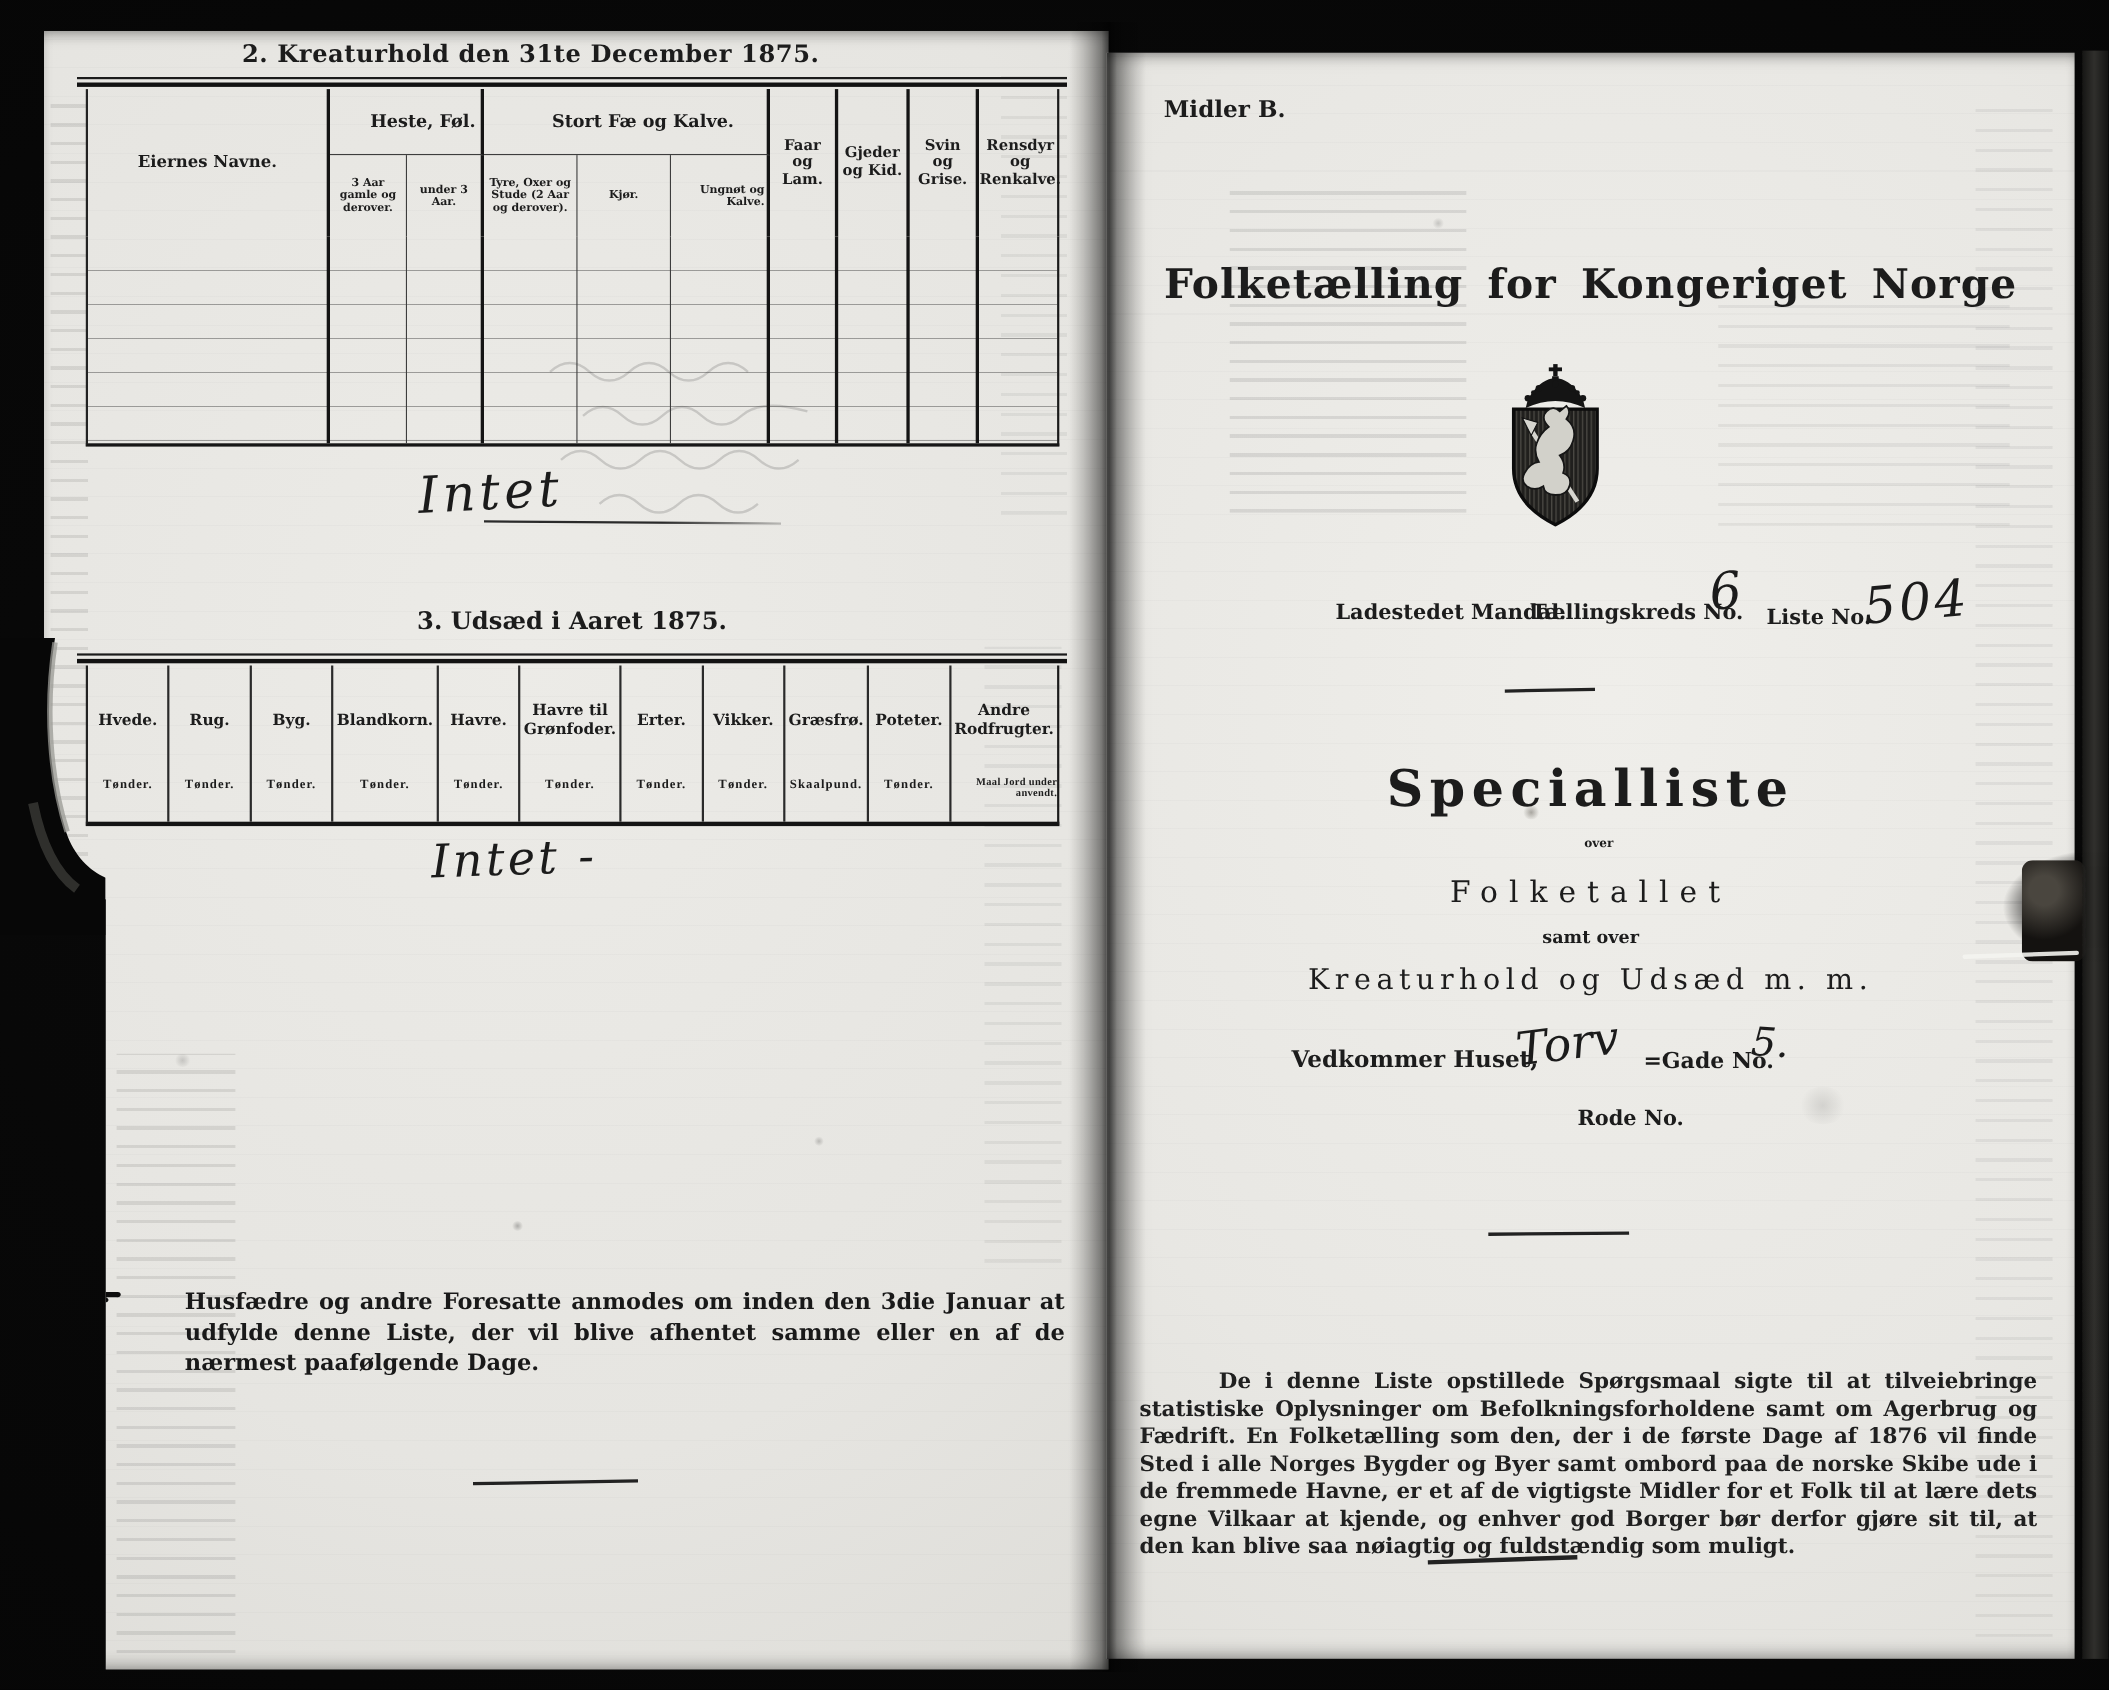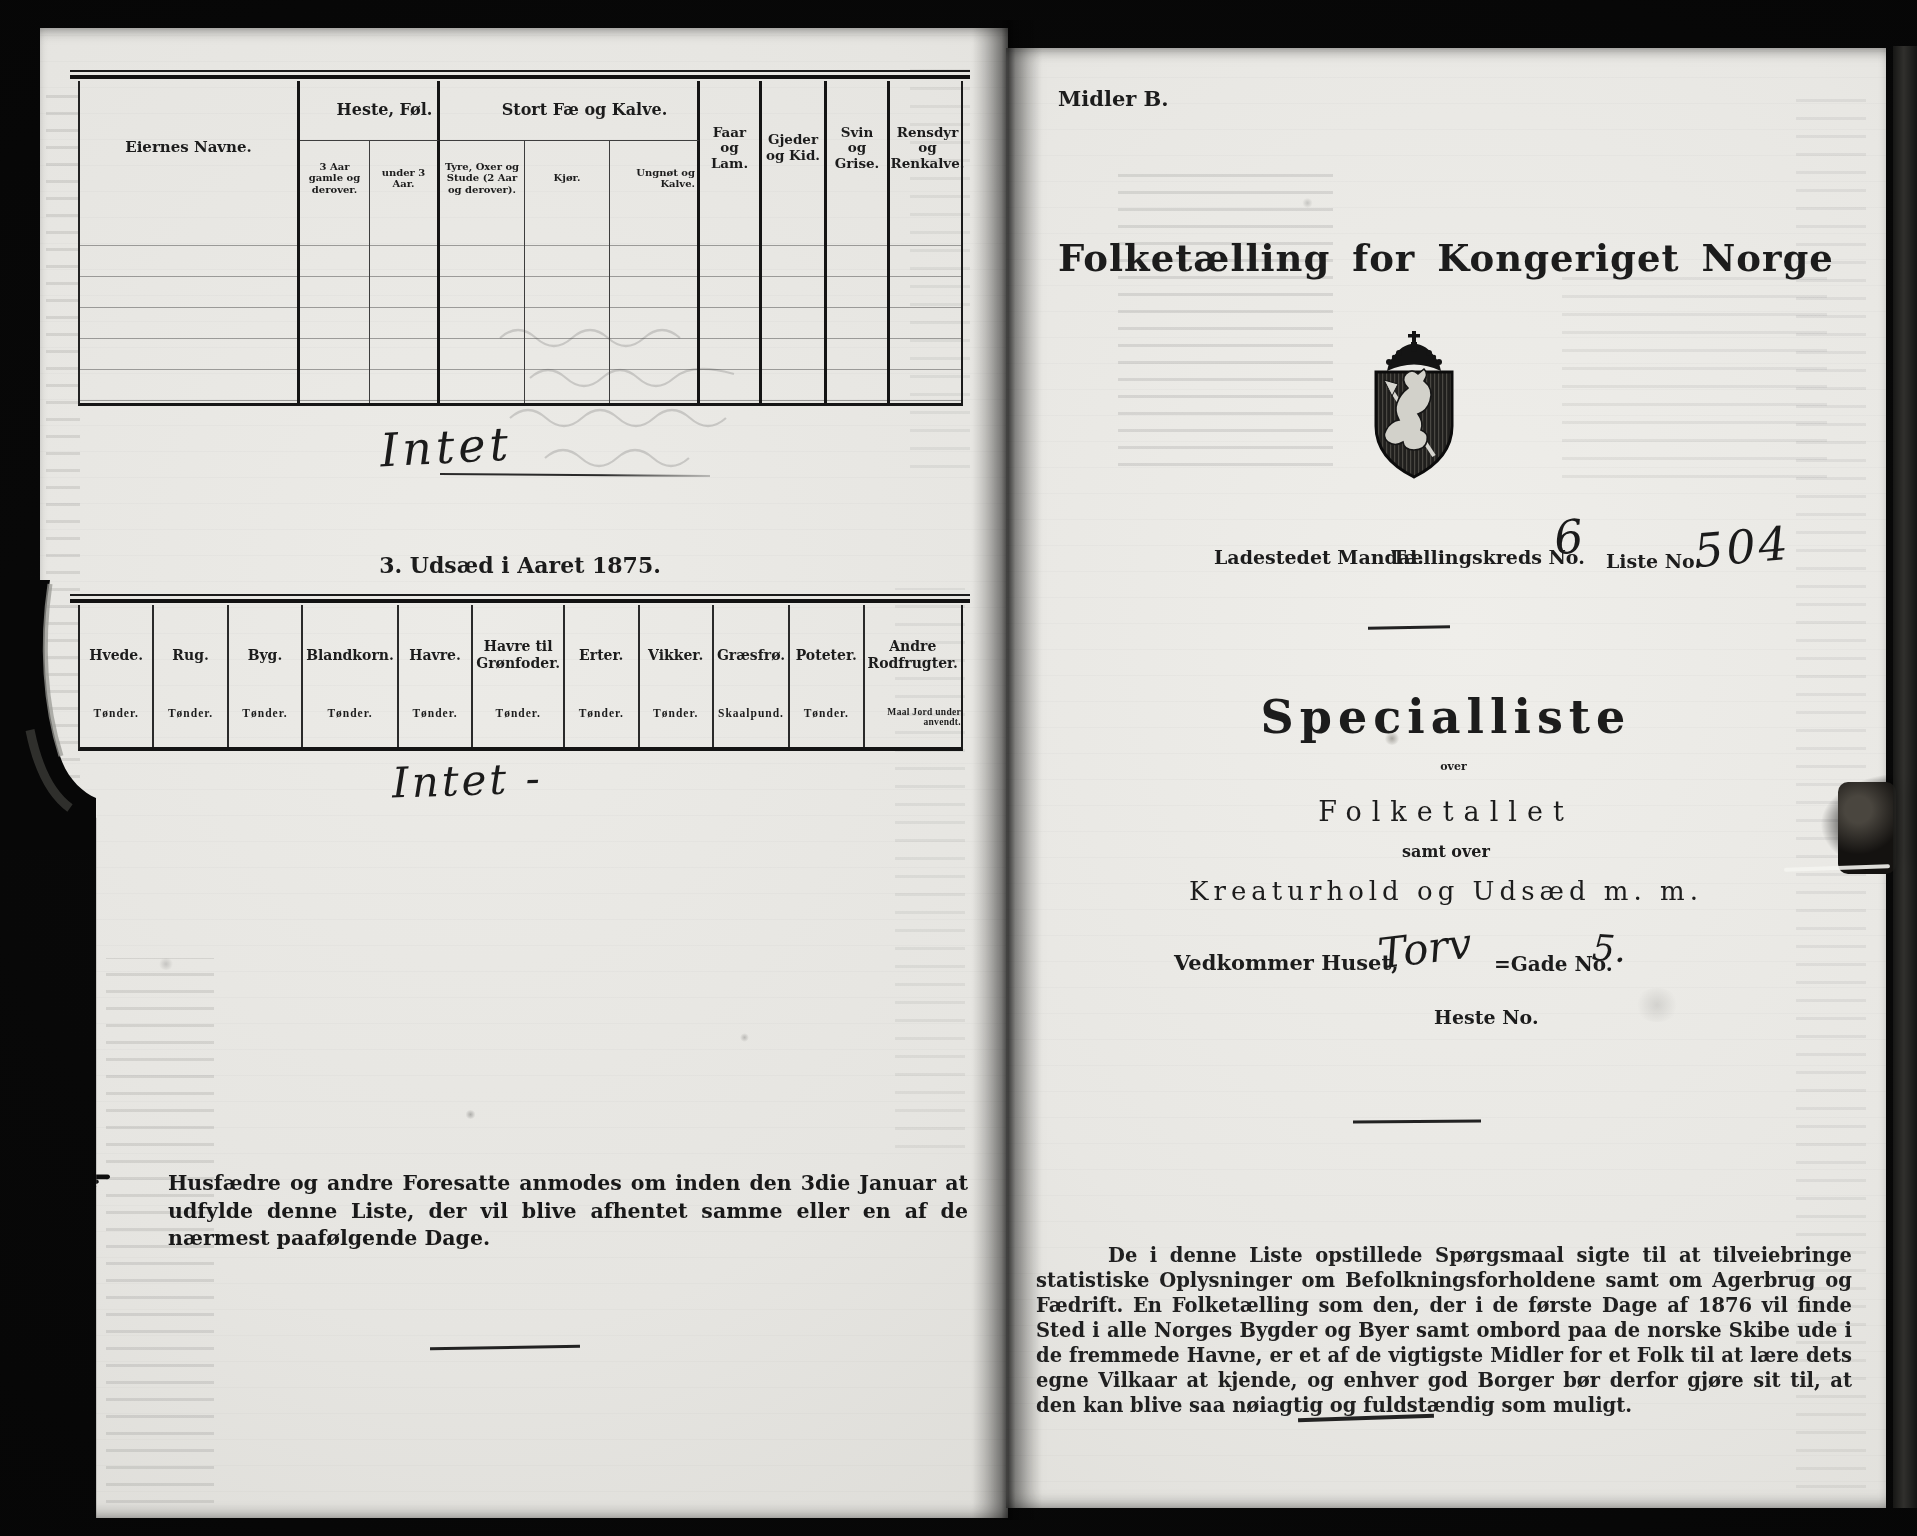--- a/index.html
+++ b/index.html
@@ -124,20 +124,21 @@
 
     <svg class="ghost-swirl" style="left:450px;top:290px;" width="440" height="180" viewBox="0 0 440 180">
       <g fill="none" stroke="rgba(90,90,90,.28)" stroke-width="2.2">
         <path d="M10 20 q18 -16 36 0 t36 0 t36 0 t36 0 t36 0"></path>
         <path d="M40 60 q18 -16 36 0 t36 0 t36 0 t36 0 t60 -4"></path>
         <path d="M20 100 q18 -16 36 0 t36 0 t36 0 t36 0 t36 0 t36 0"></path>
         <path d="M55 140 q18 -16 36 0 t36 0 t36 0 t36 0"></path>
       </g>
     </svg>
 
+    <div class="t2-title">2. Kreaturhold den 31te December 1875.</div>
     <div class="t2">
       <div class="rule2"></div>
       <div class="t2-grid">
         <div class="cell namecell span2 br3">Eiernes Navne.</div>
         <div class="cell glabel bb1 br3" style="grid-column:2/span 2;">Heste, Føl.</div>
         <div class="cell glabel bb1 br3" style="grid-column:4/span 3;">Stort Fæ og Kalve.</div>
         <div class="cell single span2 br3" style="grid-column:7;grid-row:1/3;">Faar og Lam.</div>
         <div class="cell single span2 br3" style="grid-column:8;grid-row:1/3;">Gjeder og Kid.</div>
         <div class="cell single span2 br3" style="grid-column:9;grid-row:1/3;">Svin og Grise.</div>
         <div class="cell single span2" style="grid-column:10;grid-row:1/3;">Rensdyr og Renkalve.</div>
@@ -277,21 +278,21 @@
     <div class="sub2">over</div>
     <div class="sub3">Folketallet</div>
     <div class="sub4">samt over</div>
     <div class="sub5">Kreaturhold og Udsæd m. m.</div>
 
     <div class="house">
       <span class="h-label">Vedkommer Huset,</span>
       <span class="hand h-street">Torv</span>
       <span class="h-gade">=Gade No.</span>
       <span class="hand h-num">5.</span>
-      <span class="h-rode">Heste No.</span>
+      <span class="h-rode">Rode No.</span>
     </div>
     <div class="hand-rule r-rule2"></div>
 
     <div class="para">De i denne Liste opstillede Spørgsmaal sigte til at tilveiebringe statistiske Oplysninger om Befolkningsforholdene samt om Agerbrug og Fædrift.   En Folketælling som den, der i de første Dage af 1876 vil finde Sted i alle Norges Bygder og Byer samt ombord paa de norske Skibe ude i de fremmede Havne, er et af de vigtigste Midler for et Folk til at lære dets egne Vilkaar at kjende, og enhver god Borger bør derfor gjøre sit til, at den kan blive saa nøiagtig og fuldstændig som muligt.</div>
     <div class="hand-rule r-rule3"></div>
 
     <div class="smudge" style="left:378px;top:684px;width:16px;height:13px;background:radial-gradient(circle,rgba(40,35,25,.35),transparent 70%);"></div>
     <div class="smudge" style="left:628px;top:940px;width:46px;height:34px;background:radial-gradient(circle,rgba(0,0,0,.10),transparent 70%);"></div>
     <div class="smudge" style="left:296px;top:150px;width:11px;height:10px;background:radial-gradient(circle,rgba(0,0,0,.16),transparent 70%);"></div>
   </div>

